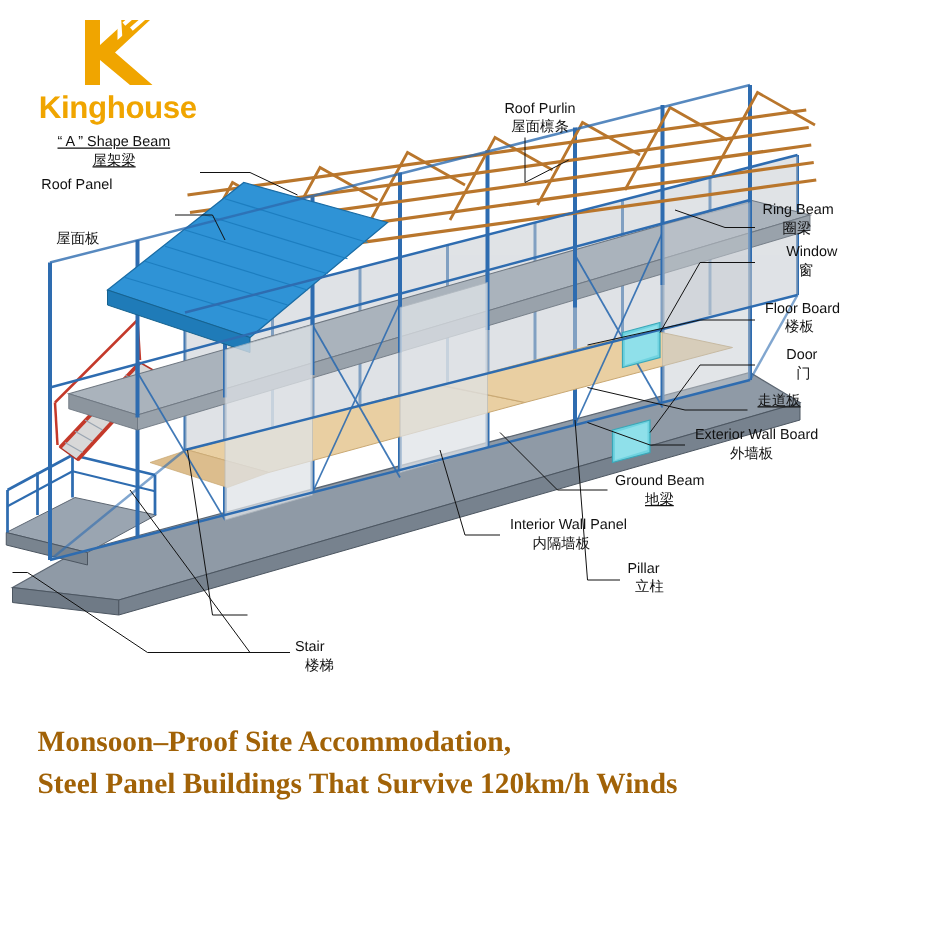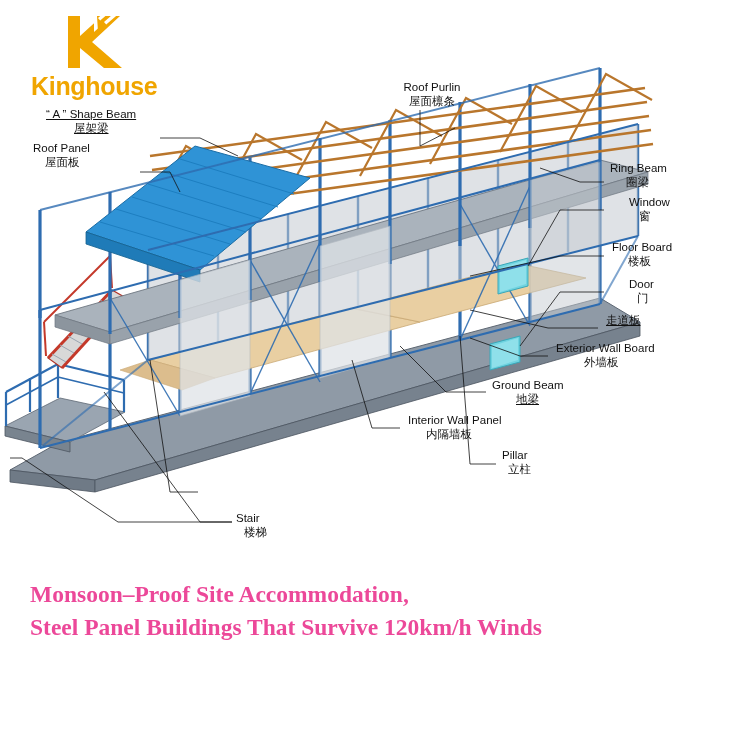--- a/index.html
+++ b/index.html
@@ -73,21 +73,21 @@
 
   
   .caption {
     position: absolute;
     left: 30px;
     top: 578px;
     width: 700px;
     font-family: "Liberation Serif", serif;
     font-size: 23.5px;
     font-weight: bold;
-    color: #ec4899;
+    color: #a16207;
     line-height: 1.42;
   }
 </style>
 </head>
 <body>
 
 <div id="stage">
 
   <div class="logo-wrap">
     <svg class="logo-mark" viewBox="0 0 64 56">
@@ -297,21 +297,21 @@
     <div class="cn">屋面檩条</div>
   </div>
 
   <div class="lbl" style="left:46px; top:107px;text-decoration:underline;">
     <div>“ A ” Shape Beam</div>
     <div class="cn" style="padding-left:28px;">屋架梁</div>
   </div>
 
   <div class="lbl" style="left:33px; top:141px;">
     <div>Roof Panel</div>
-    <div class="cn" style="padding-left:12px;">屋面板</div>
+    <div class="cn" style="padding-left:12px;margin-top:28px;">屋面板</div>
   </div>
 
   <div class="lbl" style="left:610px; top:161px;">
     <div>Ring Beam</div>
     <div class="cn" style="padding-left:16px;">圈梁</div>
   </div>
 
   <div class="lbl" style="left:629px; top:195px;">
     <div>Window</div>
     <div class="cn" style="padding-left:10px;">窗</div>

